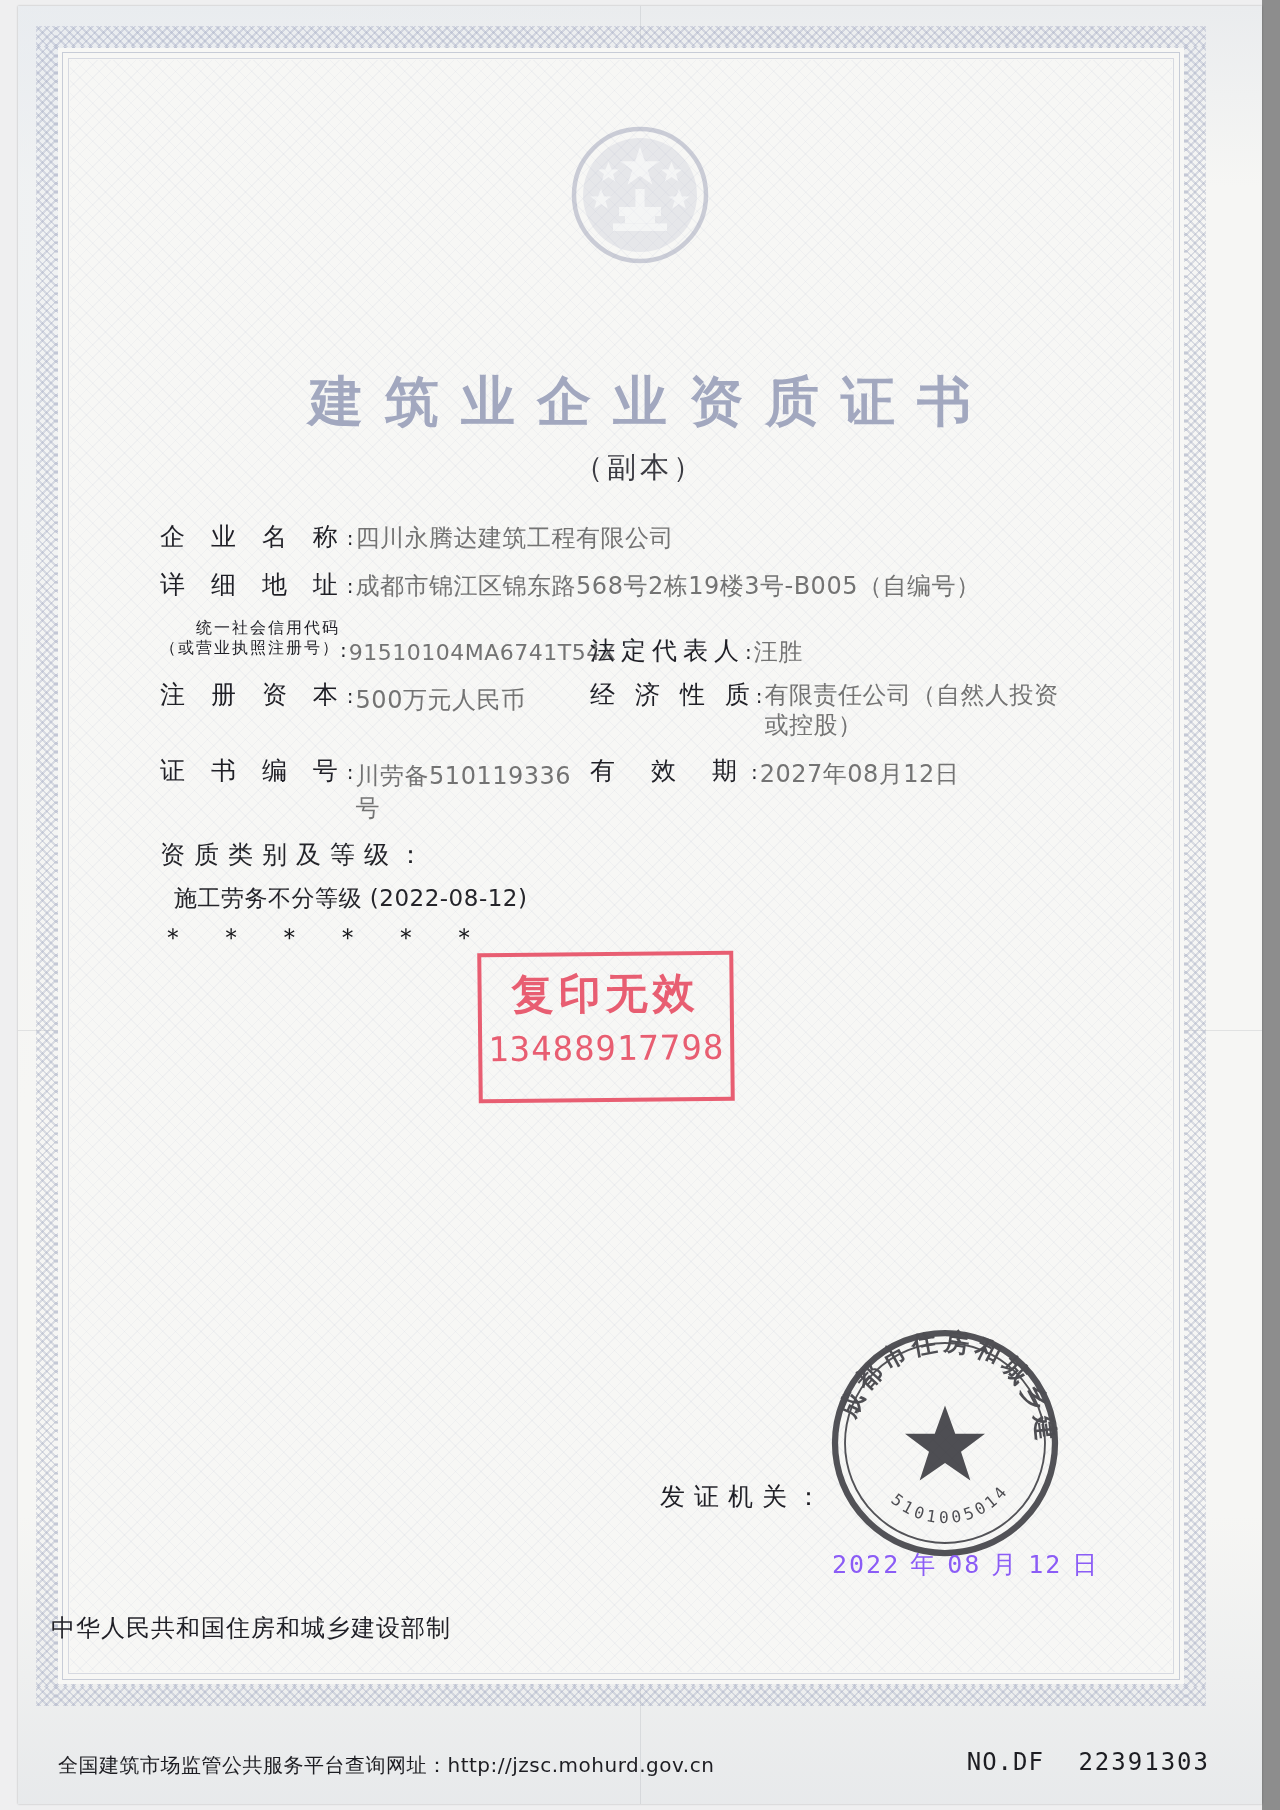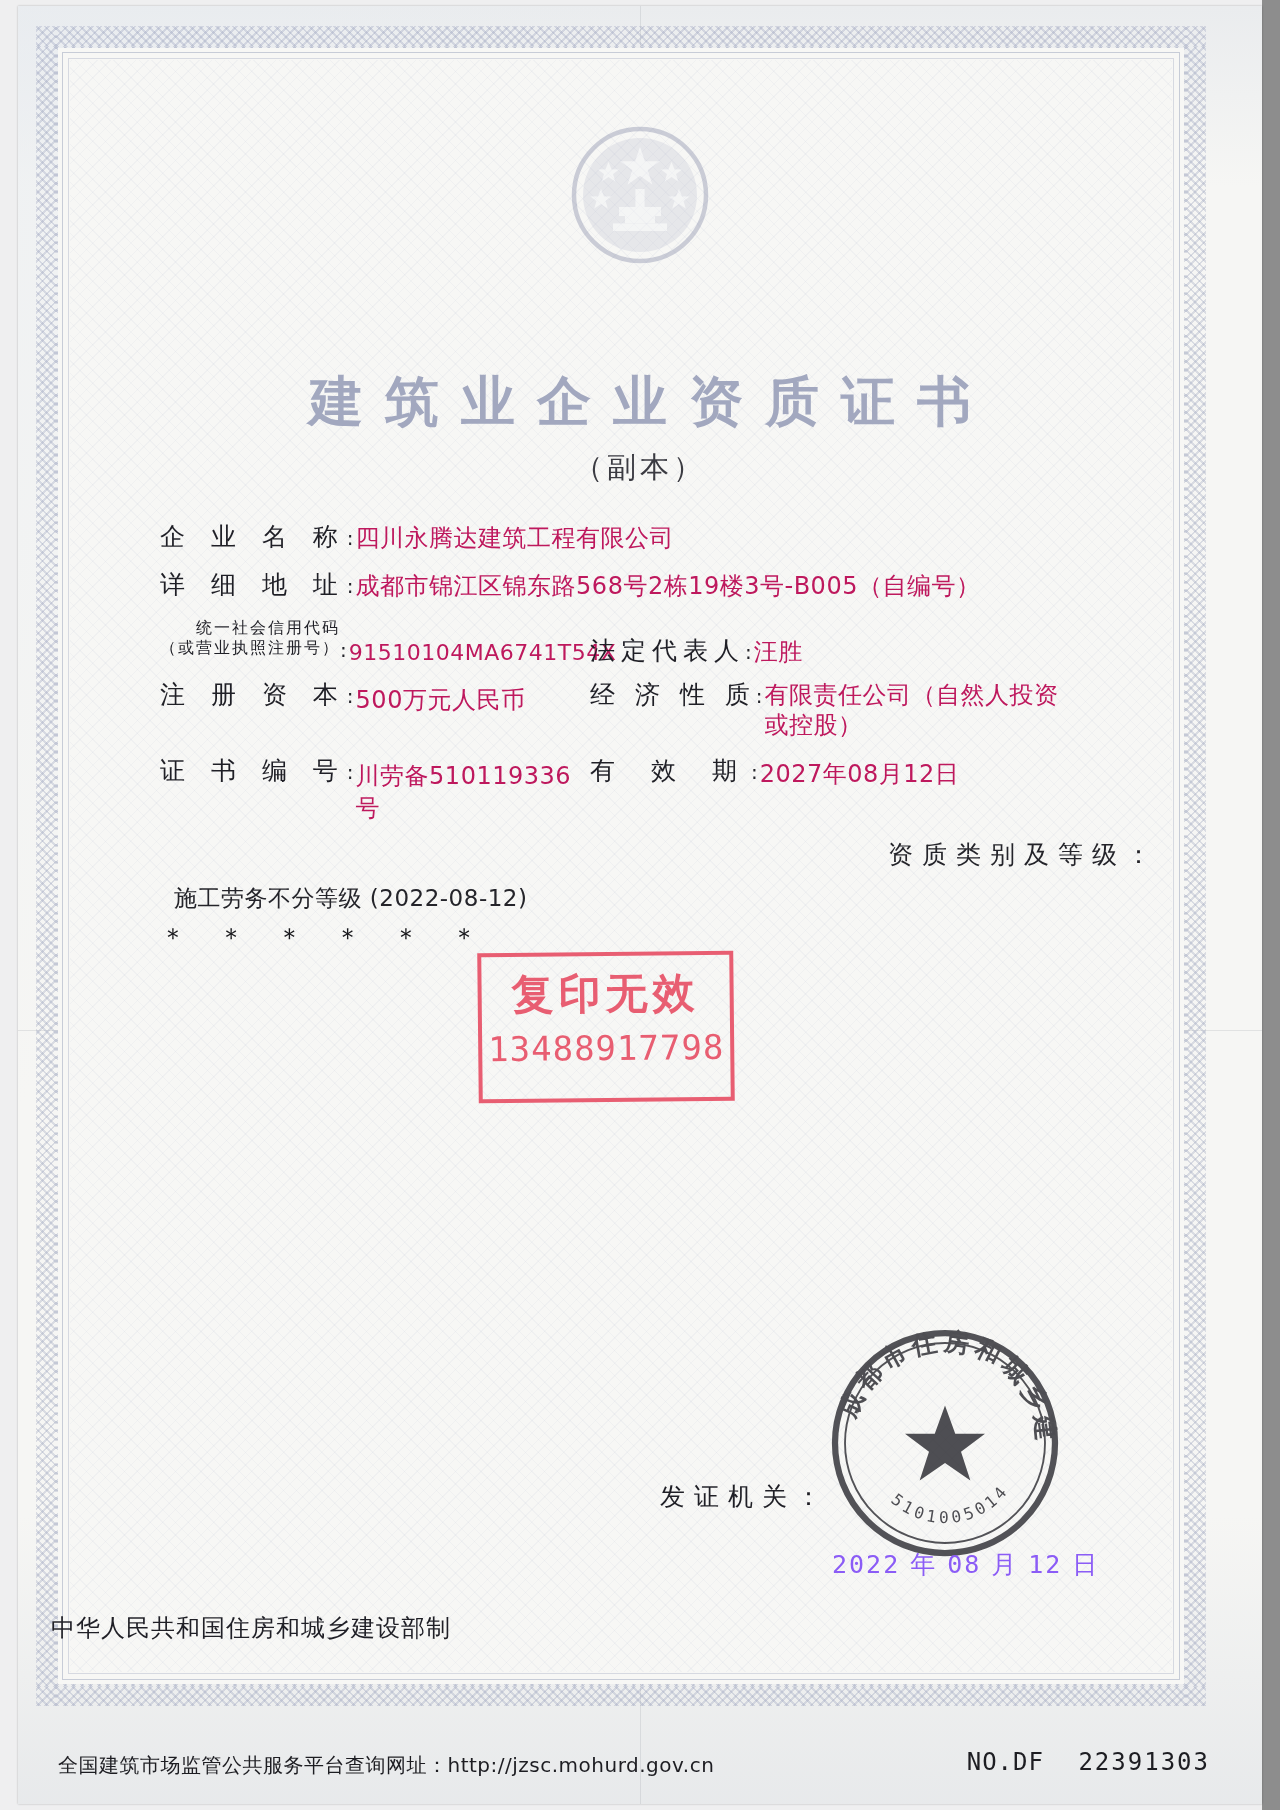--- a/index.html
+++ b/index.html
@@ -162,21 +162,21 @@
     white-space: nowrap;
     color: #1f1f26;
   }
   .lbl.tight { letter-spacing: 6px; }
   .colon {
     font-size: 20px;
     padding: 6px 2px 0 0;
   }
   .val {
     font-size: 24px;
-    color: #be185d;
+    color: #737373;
     padding-top: 2px;
     letter-spacing: .5px;
   }
   .val.small { font-size: 22px; }
 
   .two-col {
     display: flex;
     width: 1000px;
   }
   .col-left { width: 430px; display: flex; align-items: flex-start; }
@@ -189,21 +189,20 @@
     text-align: right;
     white-space: nowrap;
     padding-top: 2px;
     color: #1f1f26;
   }
 
   .qual-head {
     font-size: 25px;
     letter-spacing: 9px;
     margin-top: 9px;
-    text-align: right;
   }
   .qual-item {
     font-size: 23px;
     margin-top: 12px;
     margin-left: 14px;
     letter-spacing: .5px;
   }
   .stars {
     font-size: 26px;
     letter-spacing: 12px;

